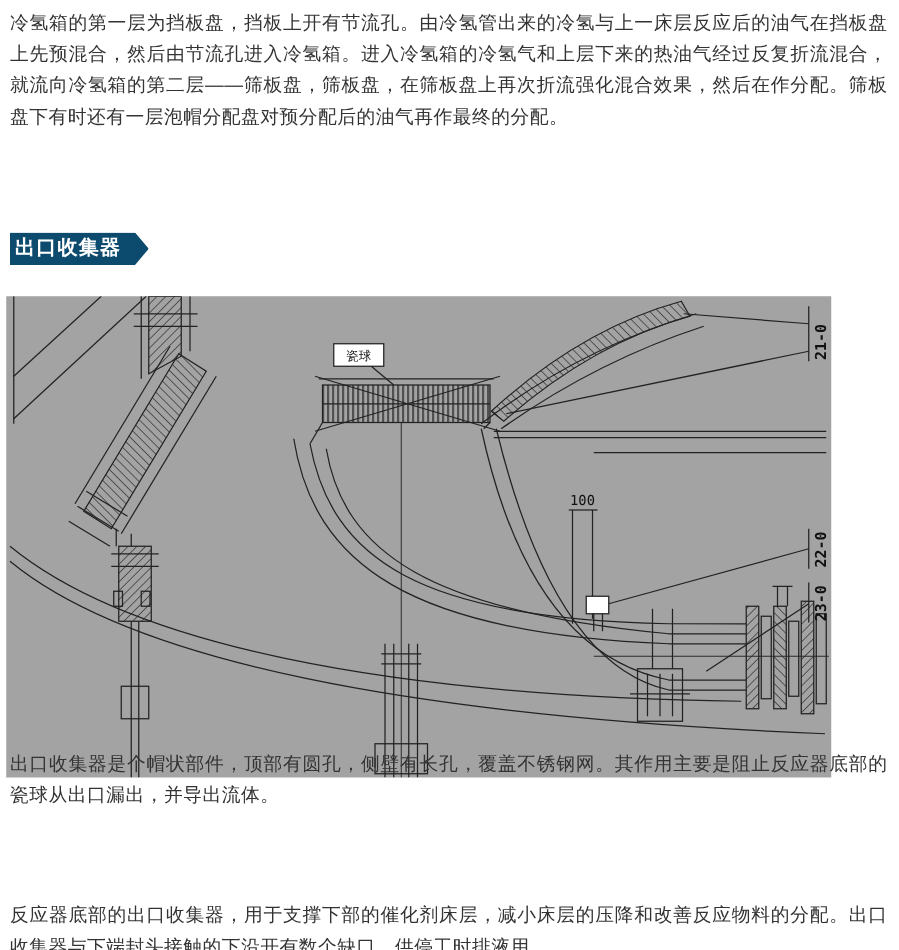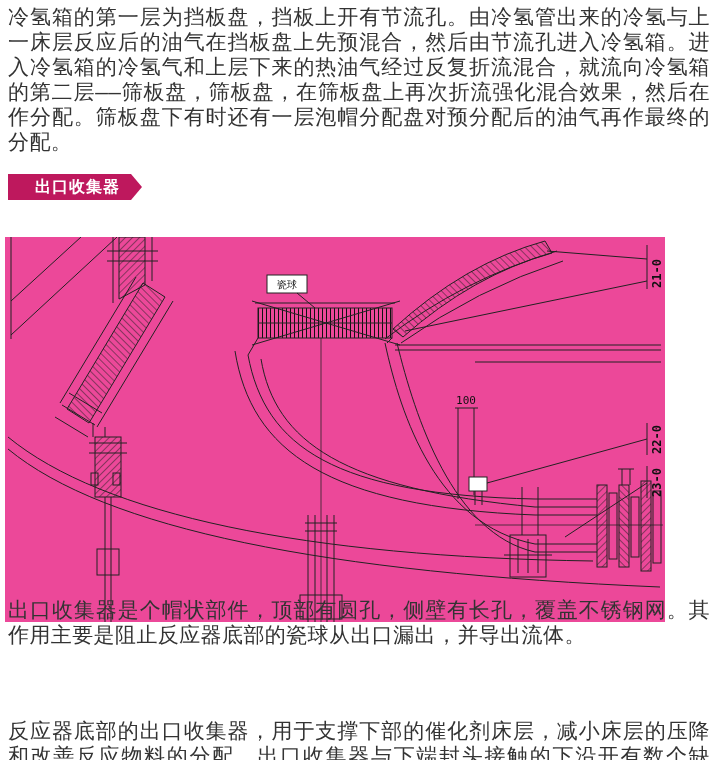--- a/index.html
+++ b/index.html
@@ -8,50 +8,49 @@
     position: relative;
     background: #ffffff;
     overflow: hidden;
     font-family: "Liberation Sans", "DejaVu Sans", sans-serif;
     color: #333333;
   }
   .para {
     position: absolute;
     left: 8px;
     width: 702px;
-    font-size: 21px;
+    font-size: 15px;
     line-height: 25px;
     text-align: justify;
     letter-spacing: 0.4px;
-    font-family: Liberation Mono, monospace;
   }
   #p-intro { top: 6px; }
   #p-desc  { top: 599px; }
   #p-func  { top: 720px; }
   .badge {
     position: absolute;
     left: 8px;
-    top: 174px;
+    top: 186px;
     height: 26px;
     line-height: 26px;
-    background: #be185d;
+    background: #0c4a6e;
     color: #ffffff;
     font-weight: bold;
     font-size: 16px;
     letter-spacing: 1px;
-    padding: 0 22px 0 27px;
+    padding: 0 22px 0 4px;
     clip-path: polygon(0 0, calc(100% - 11px) 0, 100% 50%, calc(100% - 11px) 100%, 0 100%);
   }
   .drawing-wrap {
     position: absolute;
     left: 5px;
     top: 237px;
     width: 660px;
     height: 385px;
-    background: #ec4899;
+    background: #a3a3a3;
   }
   .tiny    { font: 10px "DejaVu Sans", sans-serif; }
   .dim     { font: 11px "DejaVu Sans Mono", monospace; }
   .callout { font: bold 12px "DejaVu Sans Mono", monospace; }
 </style>
 </head>
 <body>
 
 <p class="para" id="p-intro">冷氢箱的第一层为挡板盘，挡板上开有节流孔。由冷氢管出来的冷氢与上一床层反应后的油气在挡板盘上先预混合，然后由节流孔进入冷氢箱。进入冷氢箱的冷氢气和上层下来的热油气经过反复折流混合，就流向冷氢箱的第二层——筛板盘，筛板盘，在筛板盘上再次折流强化混合效果，然后在作分配。筛板盘下有时还有一层泡帽分配盘对预分配后的油气再作最终的分配。</p>
 

